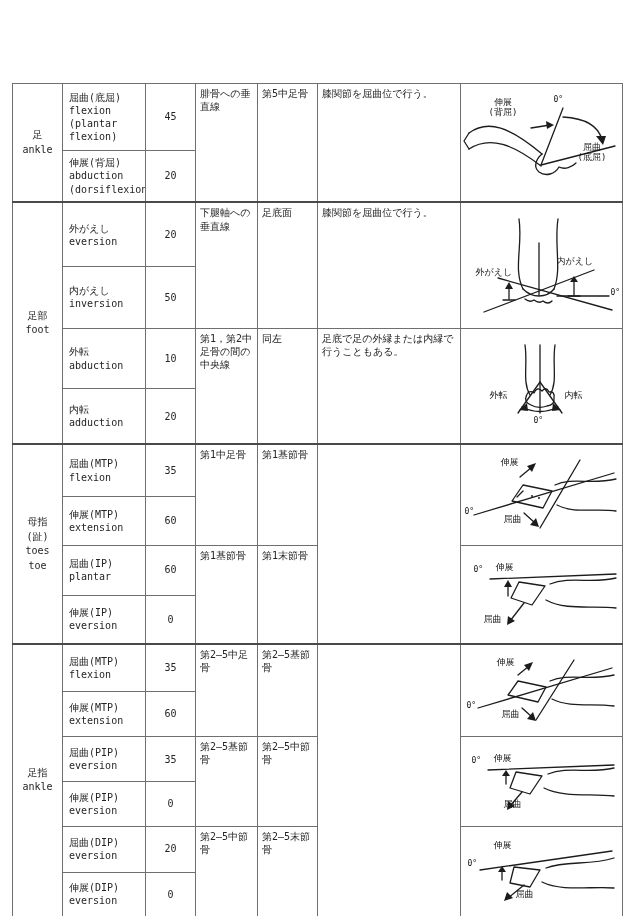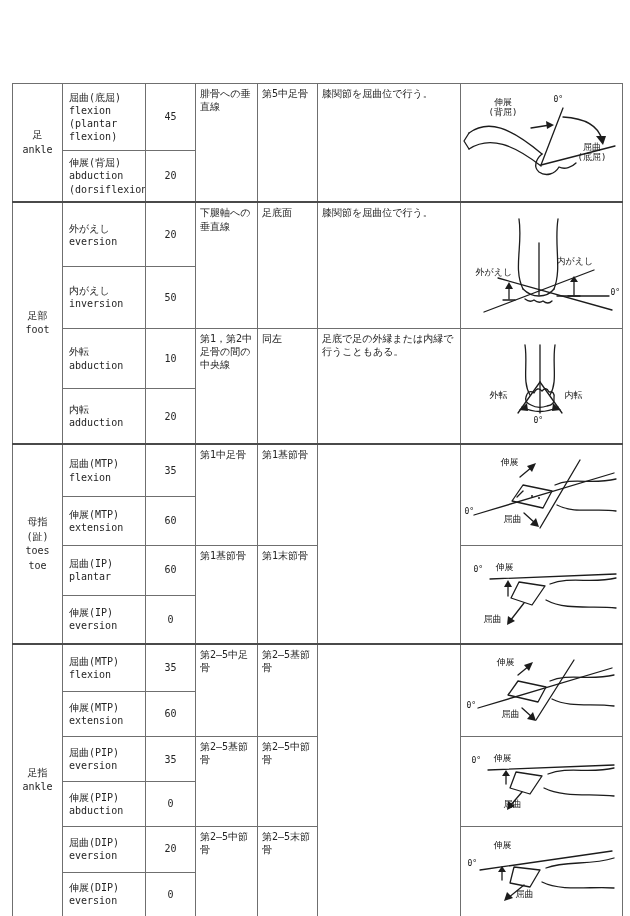--- a/index.html
+++ b/index.html
@@ -271,21 +271,21 @@
         <path class="stroke" d="M82,38 C102,48 130,43 152,46"></path>
       </svg>
       <span class="lbl deg" style="left:10px;top:7px">0°</span>
       <span class="lbl" style="left:32px;top:4px">伸展</span>
       <span class="lbl" style="left:42px;top:50px">屈曲</span>
     </div>
   </td>
 </tr>
 <tr style="height:32px">
   <td class="mov">伸展(PIP)
-abduction</td>
+eversion</td>
   <td class="val">0</td>
 </tr>
 <tr style="height:33px">
   <td class="mov">屈曲(DIP)
 eversion</td>
   <td class="val">20</td>
   <td class="ax" rowspan="2">第2—5中節骨</td>
   <td class="ax" rowspan="2">第2—5末節骨</td>
   <td class="figcell" rowspan="2">
     <div class="fig" style="height:63px">

